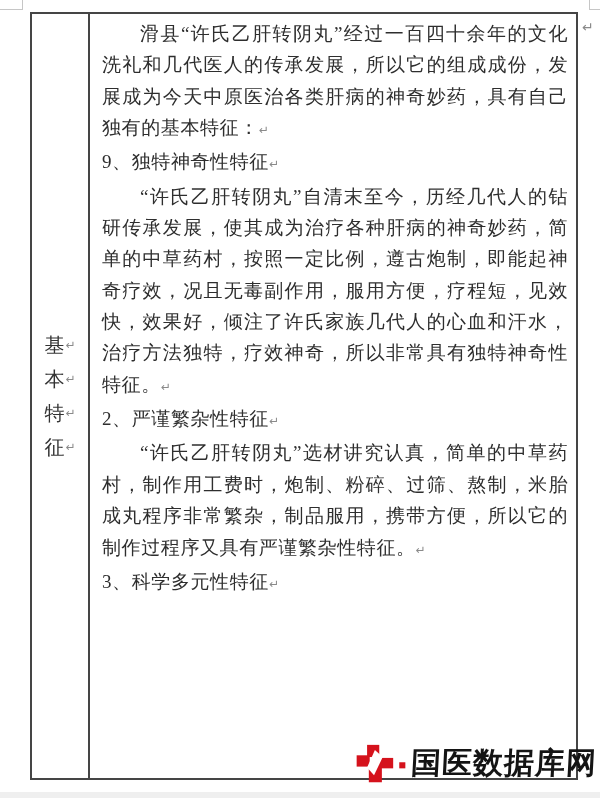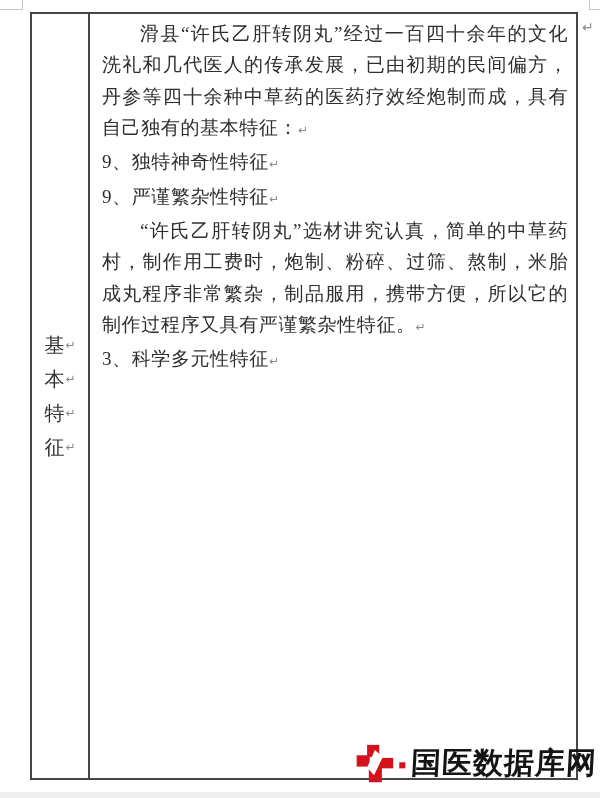--- a/index.html
+++ b/index.html
@@ -79,23 +79,24 @@
         <div class="vchar">
           <span>特</span>
           <span class="pmark">↵</span>
         </div>
         <div class="vchar">
           <span>征</span>
           <span class="pmark">↵</span>
         </div>
       </div>
     <div class="content-cell" id="paragraphs">
-        <p class="para indent"><span>滑县“许氏乙肝转阴丸”经过一百四十余年的文化洗礼和几代医人的传承发展，已由初期的民间偏方，丹参等四十余种中草药的医药疗效经炮制而成，具有自己独有的基本特征：</span><span class="pmark">↵</span></p>
+        <p class="para indent"><span>滑县“许氏乙肝转阴丸”经过一百四十余年的文化洗礼和几代医人的传承发展，所以它的组成成份，发展成为今天中原医治各类肝病的神奇妙药，具有自己独有的基本特征：</span><span class="pmark">↵</span></p>
         <p class="para"><span>9、独特神奇性特征</span><span class="pmark">↵</span></p>
-        <p class="para"><span>9、严谨繁杂性特征</span><span class="pmark">↵</span></p>
+        <p class="para indent"><span>“许氏乙肝转阴丸”自清末至今，历经几代人的钻研传承发展，使其成为治疗各种肝病的神奇妙药，简单的中草药村，按照一定比例，遵古炮制，即能起神奇疗效，况且无毒副作用，服用方便，疗程短，见效快，效果好，倾注了许氏家族几代人的心血和汗水，治疗方法独特，疗效神奇，所以非常具有独特神奇性特征。</span><span class="pmark">↵</span></p>
+        <p class="para"><span>2、严谨繁杂性特征</span><span class="pmark">↵</span></p>
         <p class="para indent"><span>“许氏乙肝转阴丸”选材讲究认真，简单的中草药村，制作用工费时，炮制、粉碎、过筛、熬制，米胎成丸程序非常繁杂，制品服用，携带方便，所以它的制作过程序又具有严谨繁杂性特征。</span><span class="pmark">↵</span></p>
         <p class="para"><span>3、科学多元性特征</span><span class="pmark">↵</span></p>
       </div>
   </div>
 
   <div class="logo">
     <svg class="logo-icon" id="logo-icon" viewBox="0 0 56 46" xmlns="http://www.w3.org/2000/svg" style="color: rgb(213, 18, 28);">
       <rect x="12" y="1" width="14" height="14" fill="currentColor"></rect>
       <rect x="0" y="13" width="15" height="13" fill="currentColor"></rect>
       <rect x="23" y="16" width="19" height="12" fill="currentColor"></rect>

